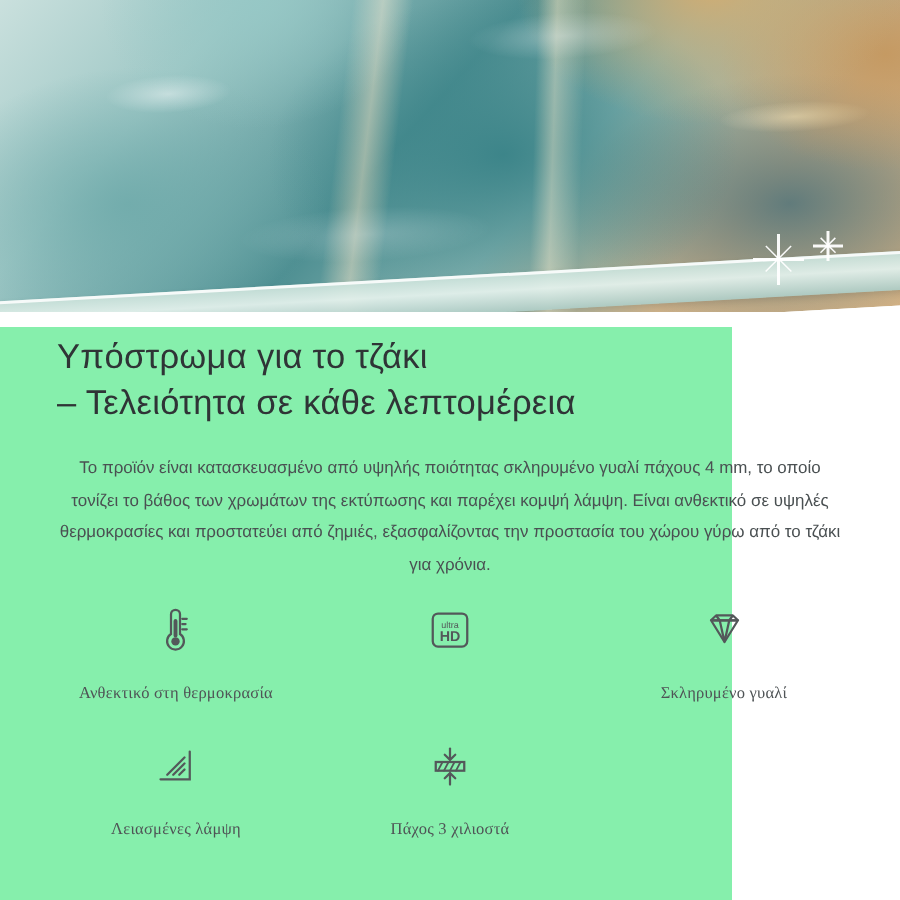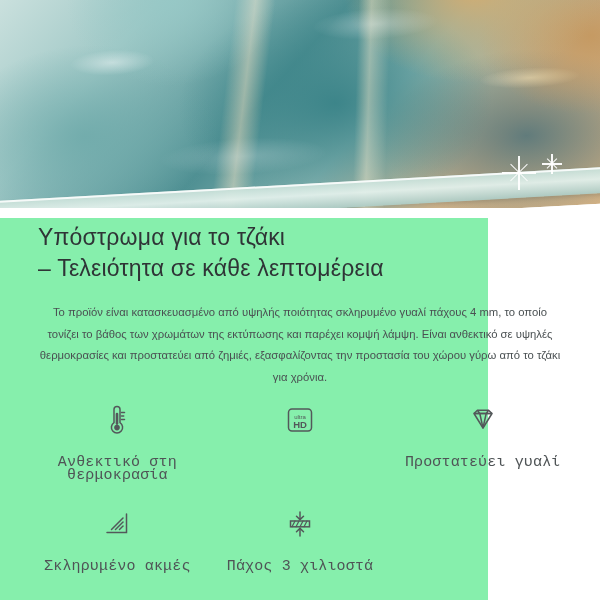--- a/index.html
+++ b/index.html
@@ -160,24 +160,24 @@
   .feature-icon {
     width: 46px;
     height: 46px;
     display: flex;
     align-items: flex-start;
     justify-content: center;
     margin-bottom: 10px;
   }
   .feature-label {
     color: #4f5456;
-    font-size: 15px;
+    font-size: 11px;
     line-height: 13px;
     letter-spacing: 0.15px;
-    font-family: Liberation Mono, monospace;
+    font-family: Liberation Serif, serif;
   }
   svg { display: block; }
 </style>
 </head>
 <body>
 
 <div class="page">
 
   <div class="hero">
     <div class="hero-art"></div>
@@ -229,33 +229,33 @@
 
 
     <div class="feature">
       <div class="feature-icon">
         <svg width="40" height="40" viewBox="0 0 40 40" fill="none" stroke="#53585a" stroke-width="1.5" stroke-linejoin="round">
           <path d="M11 13.5h18l-9 14.5-9-14.5z"></path>
           <path d="M11 13.5l3.4-3.2h11.2l3.4 3.2"></path>
           <path d="M14.4 10.3L16.8 13.5 20 28M25.6 10.3L23.2 13.5 20 28M11 13.5h18"></path>
         </svg>
       </div>
-      <div class="feature-label">Προστατεύει γυαλί</div>
+      <div class="feature-label">Σκληρυμένο γυαλί</div>
     </div>
 
     <div class="feature">
       <div class="feature-icon">
         <svg width="40" height="40" viewBox="0 0 40 40" fill="none" stroke="#53585a" stroke-width="1.5" stroke-linecap="round">
           <path d="M10 28.5h19.5V10"></path>
           <path d="M14.5 25.5L26 14"></path>
           <path d="M18.5 25.5L26 18"></path>
           <path d="M22.5 25.5L26 22"></path>
         </svg>
       </div>
-      <div class="feature-label">Σκληρυμένο ακμές</div>
+      <div class="feature-label">Λειασμένες λάμψη</div>
     </div>
 
     <div class="feature">
       <div class="feature-icon">
         <svg width="40" height="40" viewBox="0 0 40 40" fill="none" stroke="#53585a" stroke-width="1.5" stroke-linecap="round">
           <path d="M20 8v7.2"></path>
           <path d="M16.5 12.2l3.5 3.4 3.5-3.4"></path>
           <rect x="10.5" y="17" width="19" height="5.8" fill="none"></rect>
           <path d="M12 22.8l3-5.8M16 22.8l3-5.8M20 22.8l3-5.8M24 22.8l3-5.8" stroke-width="1.2"></path>
           <path d="M20 32v-7.2"></path>

